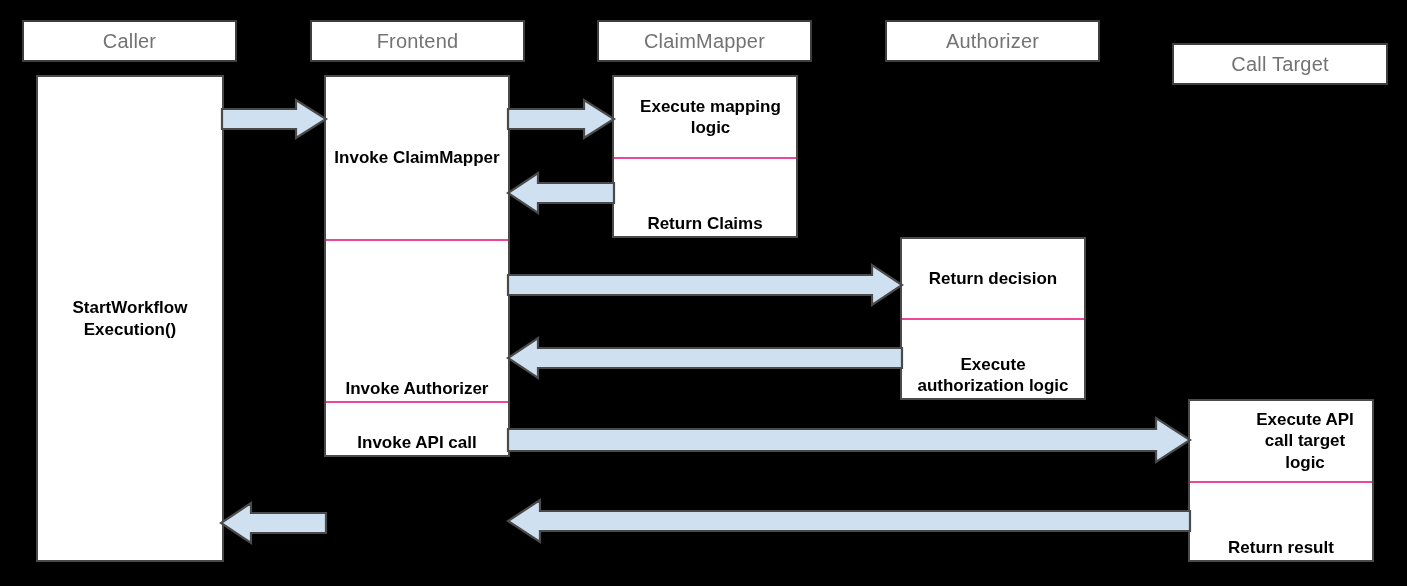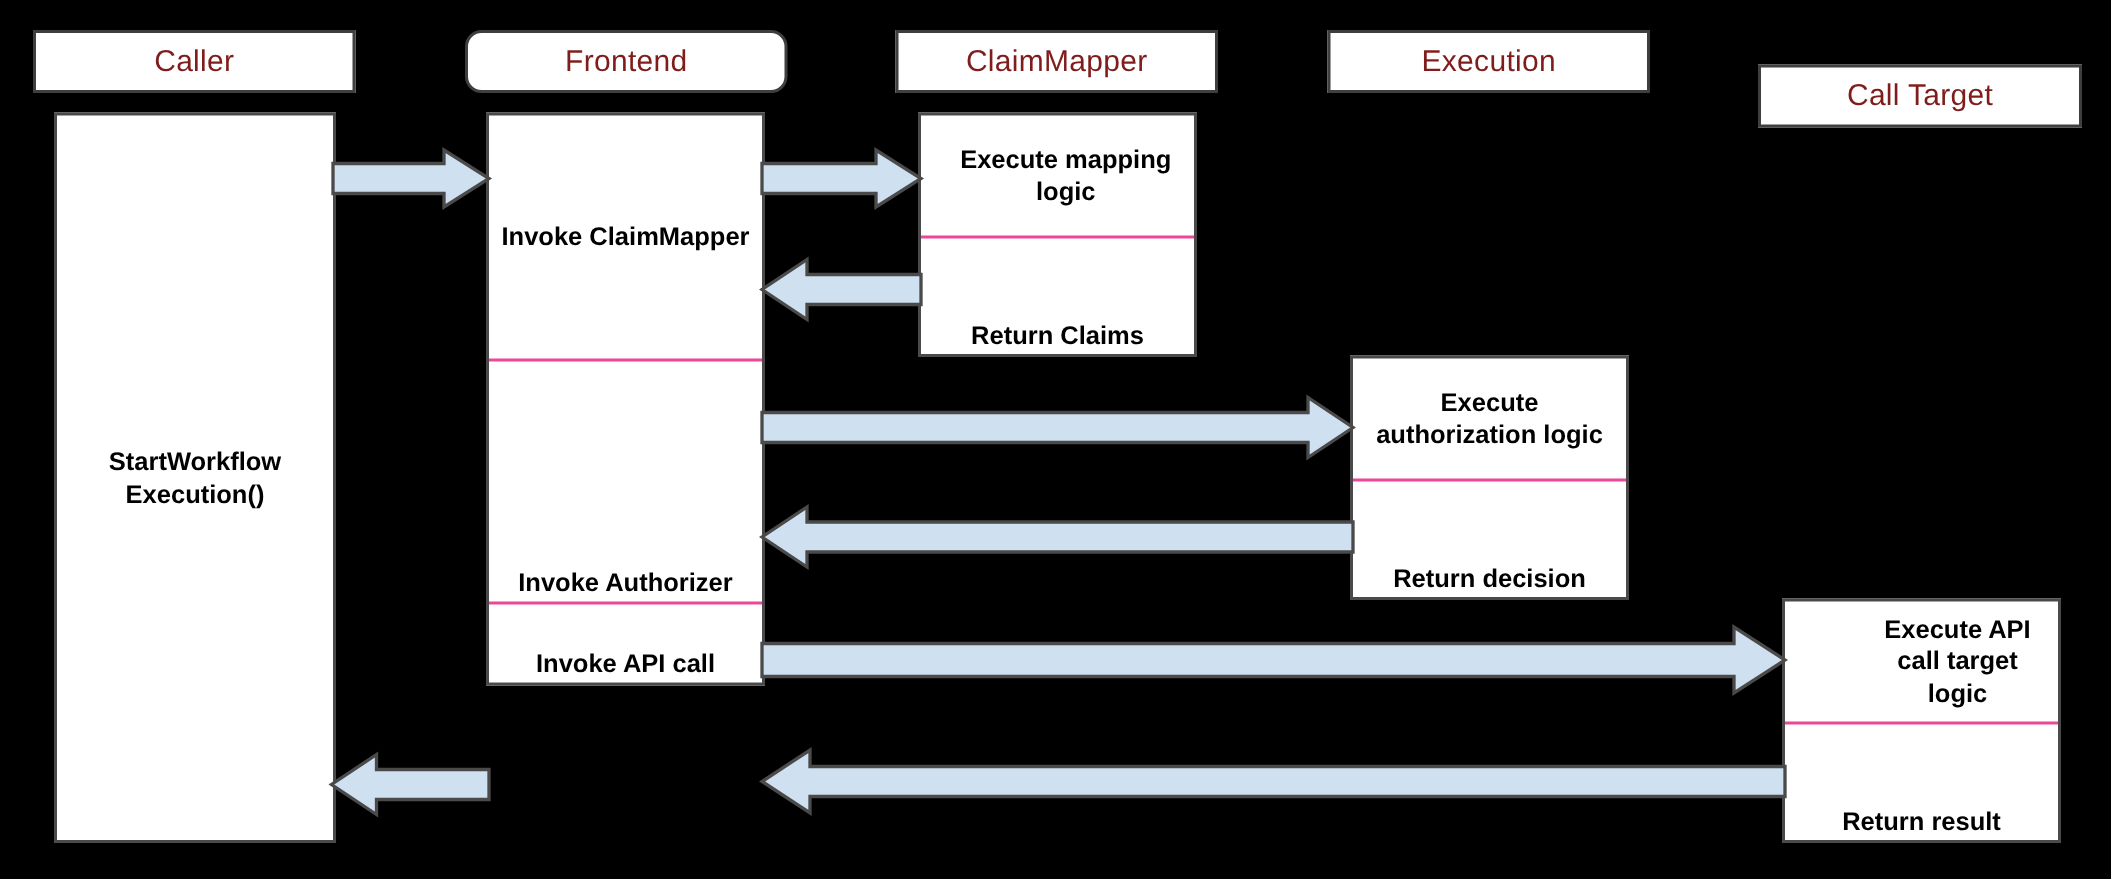--- a/index.html
+++ b/index.html
@@ -18,21 +18,21 @@
 
   
   .lifeline-header {
     position: absolute;
     background: #ffffff;
     border: 2px solid #3f3f3f;
     box-sizing: border-box;
     display: flex;
     align-items: center;
     justify-content: center;
-    color: #7f1d1d;
+    color: #737373;
     font-size: 20px;
     font-weight: 400;
     letter-spacing: 0.2px;
   }
 
   
   .activation {
     position: absolute;
     background: #ffffff;
     border: 2px solid #4a4a4a;
@@ -77,30 +77,30 @@
 </style>
 </head>
 <body>
 
 <div id="canvas">
 
   <div class="lifeline-header" style="left:22px; top:20px; width:215px; height:42px;">
     <span>Caller</span>
   </div>
 
-  <div class="lifeline-header" style="left:310px; top:20px; width:215px; height:42px;border-radius:11px;">
+  <div class="lifeline-header" style="left:310px; top:20px; width:215px; height:42px;">
     <span>Frontend</span>
   </div>
 
   <div class="lifeline-header" style="left:597px; top:20px; width:215px; height:42px;">
     <span>ClaimMapper</span>
   </div>
 
   <div class="lifeline-header" style="left:885px; top:20px; width:215px; height:42px;">
-    <span>Execution</span>
+    <span>Authorizer</span>
   </div>
 
   <div class="lifeline-header" style="left:1172px; top:20px; width:216px; height:42px;margin-top:23px;">
     <span>Call Target</span>
   </div>
 
   <div class="activation" style="left:36px; top:75px; width:188px; height:487px;">
     <div class="activation-seg">
       <span>StartWorkflow Execution()</span>
     </div>
@@ -121,25 +121,25 @@
   <div class="activation" style="left:612px; top:75px; width:186px; height:163px;">
     <div class="activation-seg" style="flex:0 0 80px;margin-left:11px;">
       <span>Execute mapping logic</span>
     </div>
     <div class="activation-seg">
       <span>Return Claims</span>
     </div>
   </div>
 
   <div class="activation" style="left:900px; top:237px; width:186px; height:163px;">
+    <div class="activation-seg">
+      <span>Return decision</span>
+    </div>
     <div class="activation-seg" style="flex:0 0 80px;">
       <span>Execute authorization logic</span>
-    </div>
-    <div class="activation-seg">
-      <span>Return decision</span>
     </div>
   </div>
 
   <div class="activation" style="left:1188px; top:399px; width:186px; height:163px;">
     <div class="activation-seg" style="flex:0 0 80px;margin-left:48px;">
       <span>Execute API call target logic</span>
     </div>
     <div class="activation-seg">
       <span>Return result</span>
     </div>

